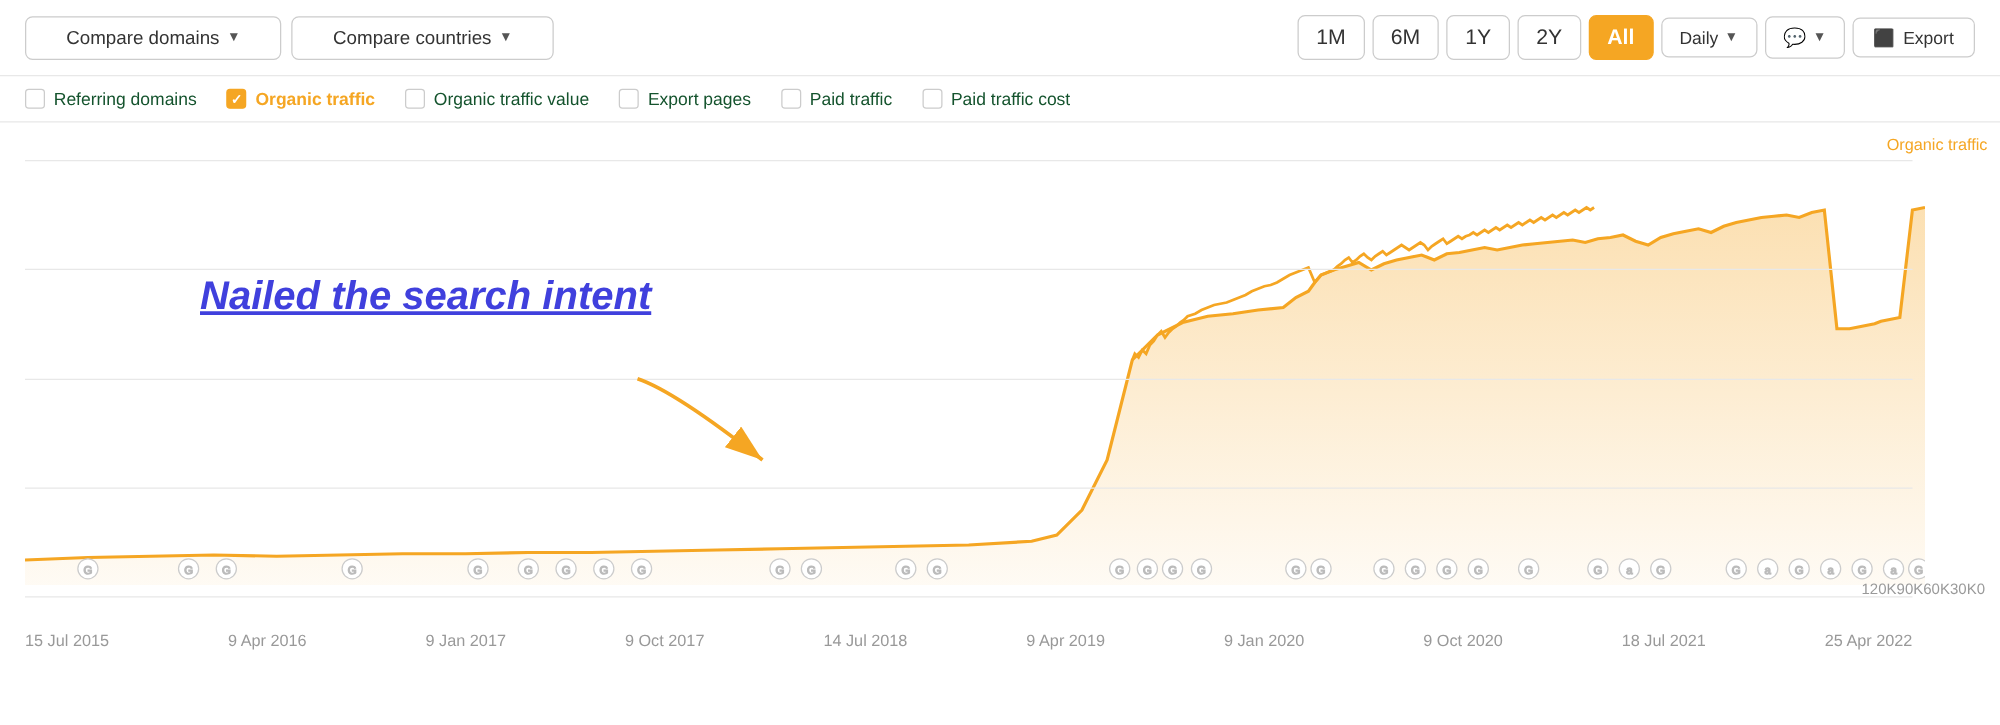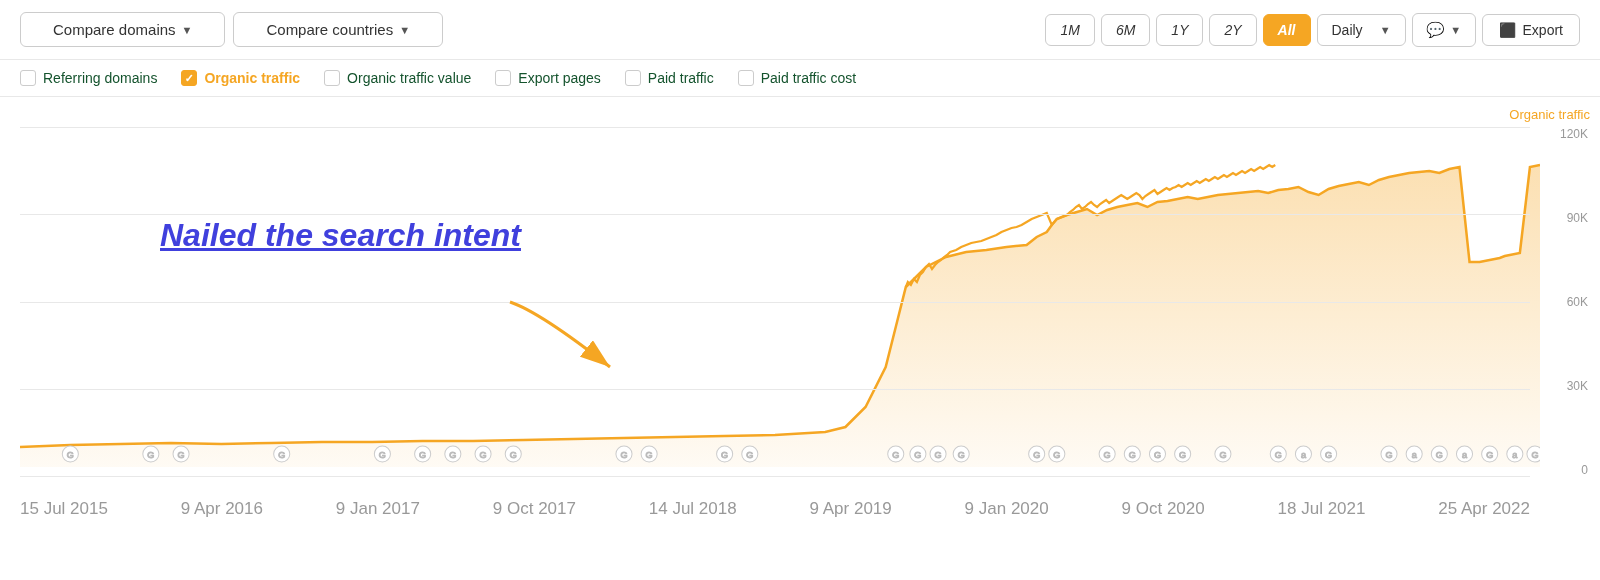--- a/index.html
+++ b/index.html
@@ -58,43 +58,42 @@
       display: flex;
       align-items: center;
       gap: 6px;
     }
 
     .time-btn {
       background: #fff;
       border: 1.5px solid #ccc;
       border-radius: 6px;
       padding: 7px 14px;
-      font-size: 14px;
+      font-size: 17px;
       cursor: pointer;
       color: #333;
-      font-style: italic;
     }
 
     .time-btn.active {
       background: #f5a623;
       border-color: #f5a623;
       color: #fff;
       font-weight: 600;
     }
 
     .btn-daily {
       background: #fff;
       border: 1.5px solid #ccc;
       border-radius: 6px;
       padding: 7px 14px;
       font-size: 14px;
       cursor: pointer;
       display: flex;
       align-items: center;
-      gap: 17px;
+      gap: 5px;
       color: #333;
     }
 
     .btn-comment {
       background: #fff;
       border: 1.5px solid #ccc;
       border-radius: 6px;
       padding: 7px 14px;
       font-size: 14px;
       cursor: pointer;
@@ -178,21 +177,20 @@
       font-size: 13px;
       font-weight: 500;
     }
 
     .y-axis-labels {
       position: absolute;
       right: 12px;
       top: 30px;
       bottom: 50px;
       display: flex;
-      flex-direction: column;
       justify-content: space-between;
       align-items: flex-end;
     }
 
     .y-label {
       font-size: 12px;
       color: #999;
     }
 
     .annotation-text {
@@ -220,21 +218,21 @@
     .x-axis-labels {
       position: absolute;
       bottom: 8px;
       left: 20px;
       right: 70px;
       display: flex;
       justify-content: space-between;
     }
 
     .x-label {
-      font-size: 17px;
+      font-size: 13px;
       color: #999;
       text-align: left;
     }
 
     .grid-lines {
       position: absolute;
       top: 30px;
       left: 20px;
       right: 70px;
       bottom: 50px;

